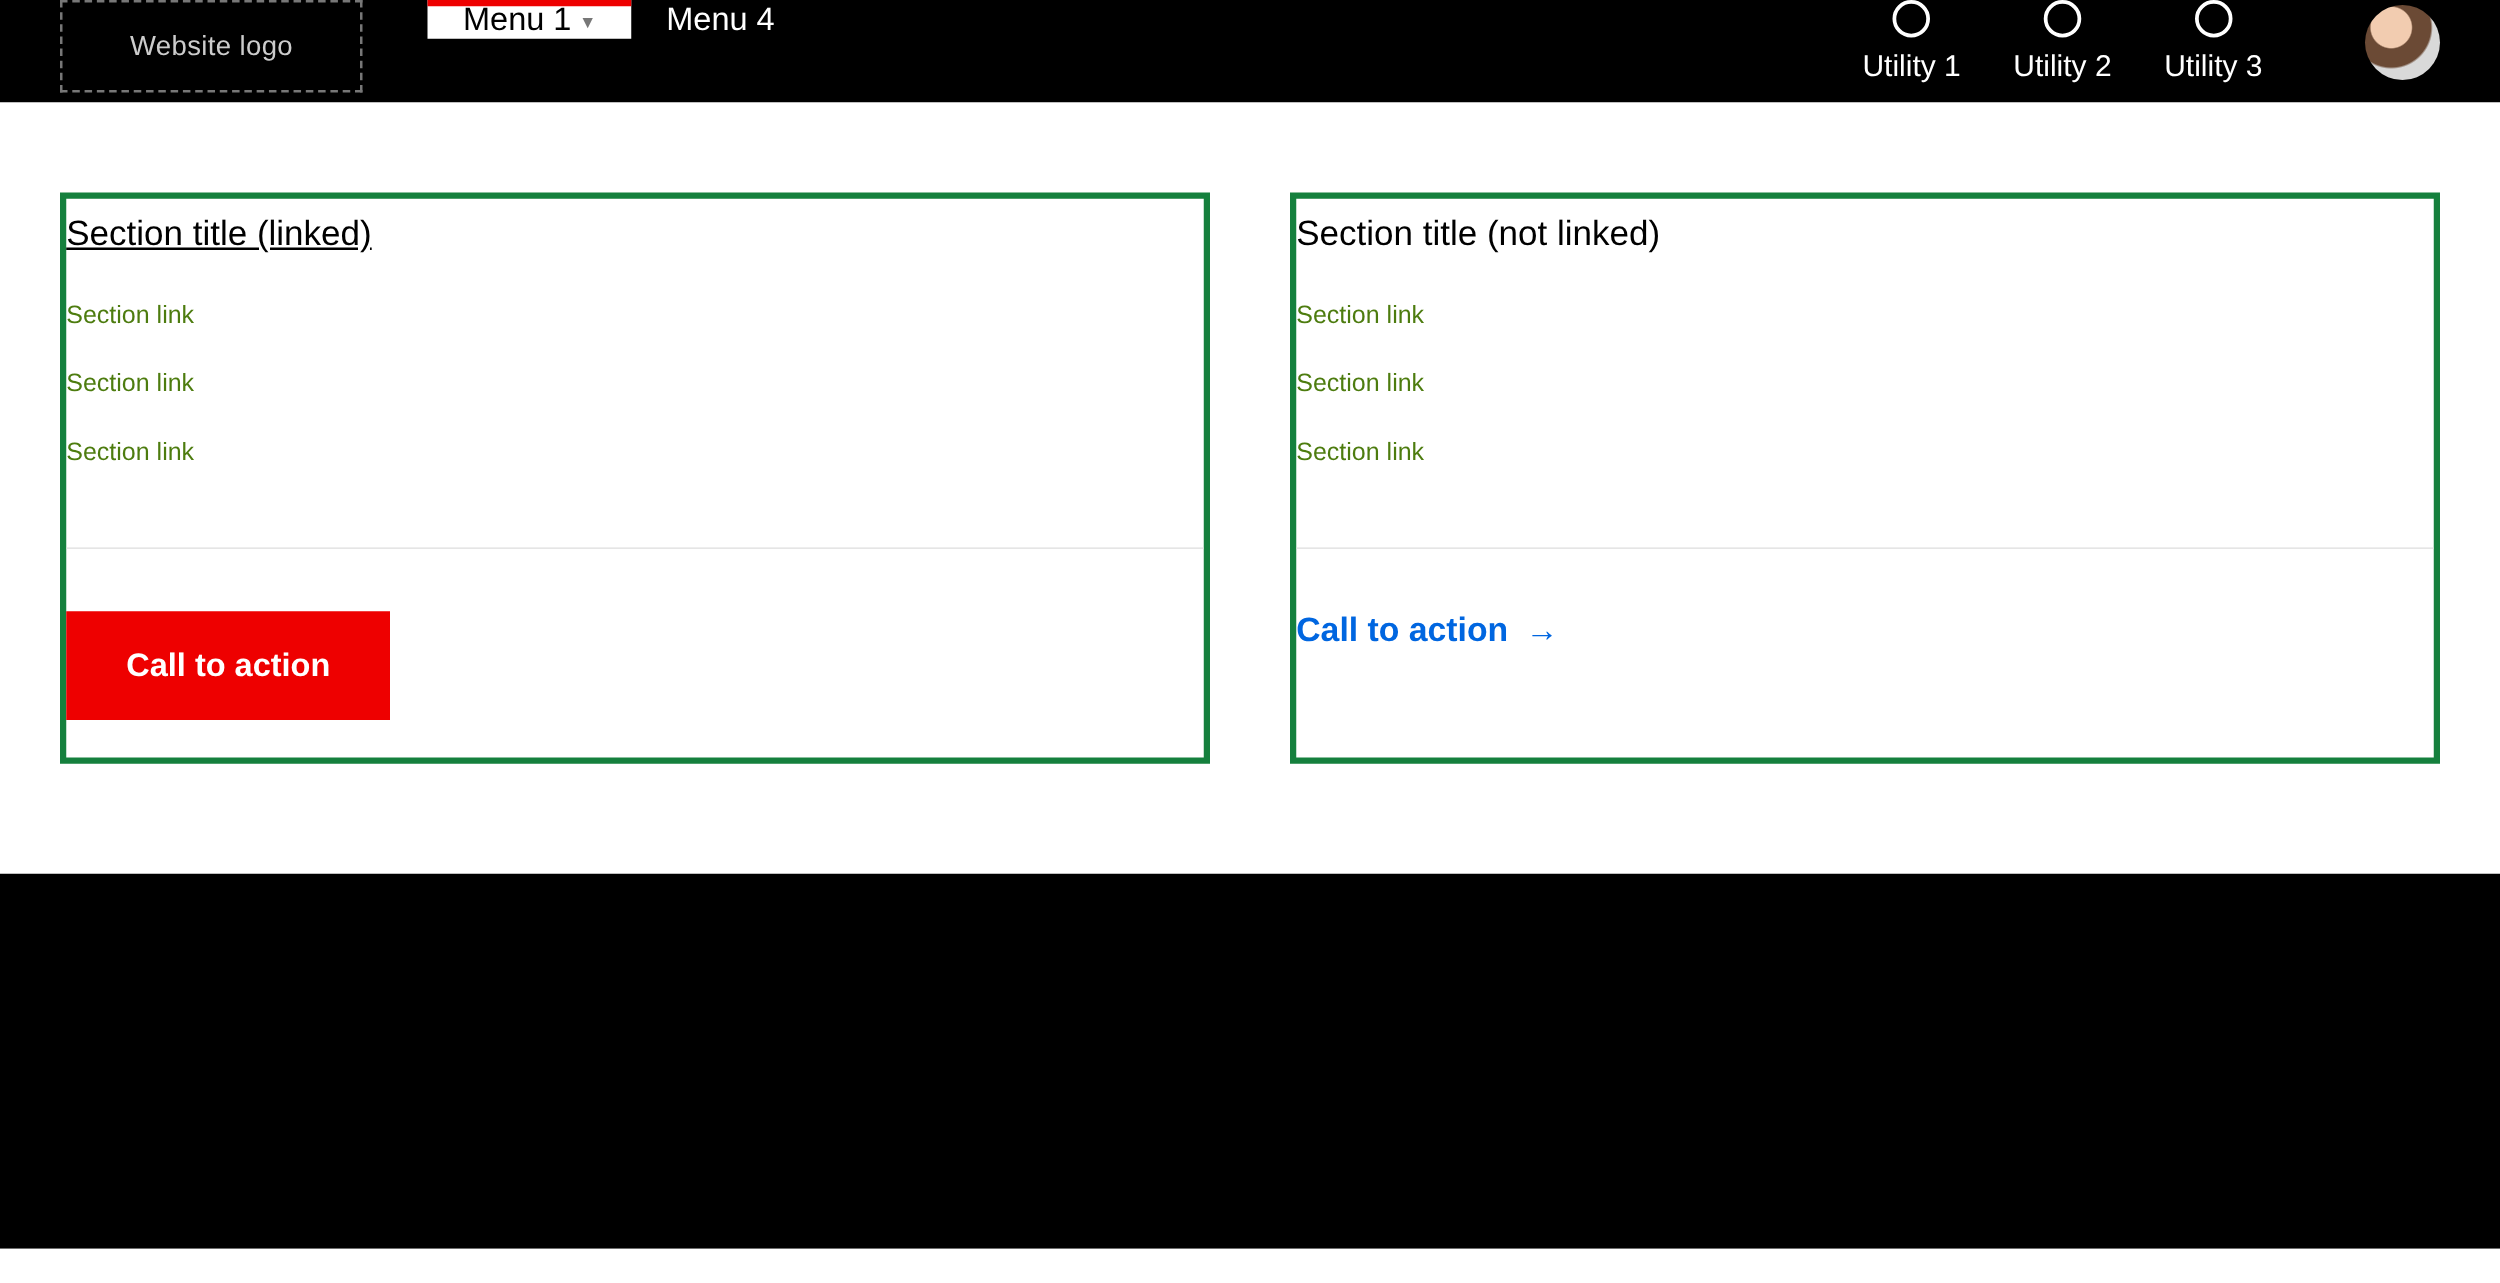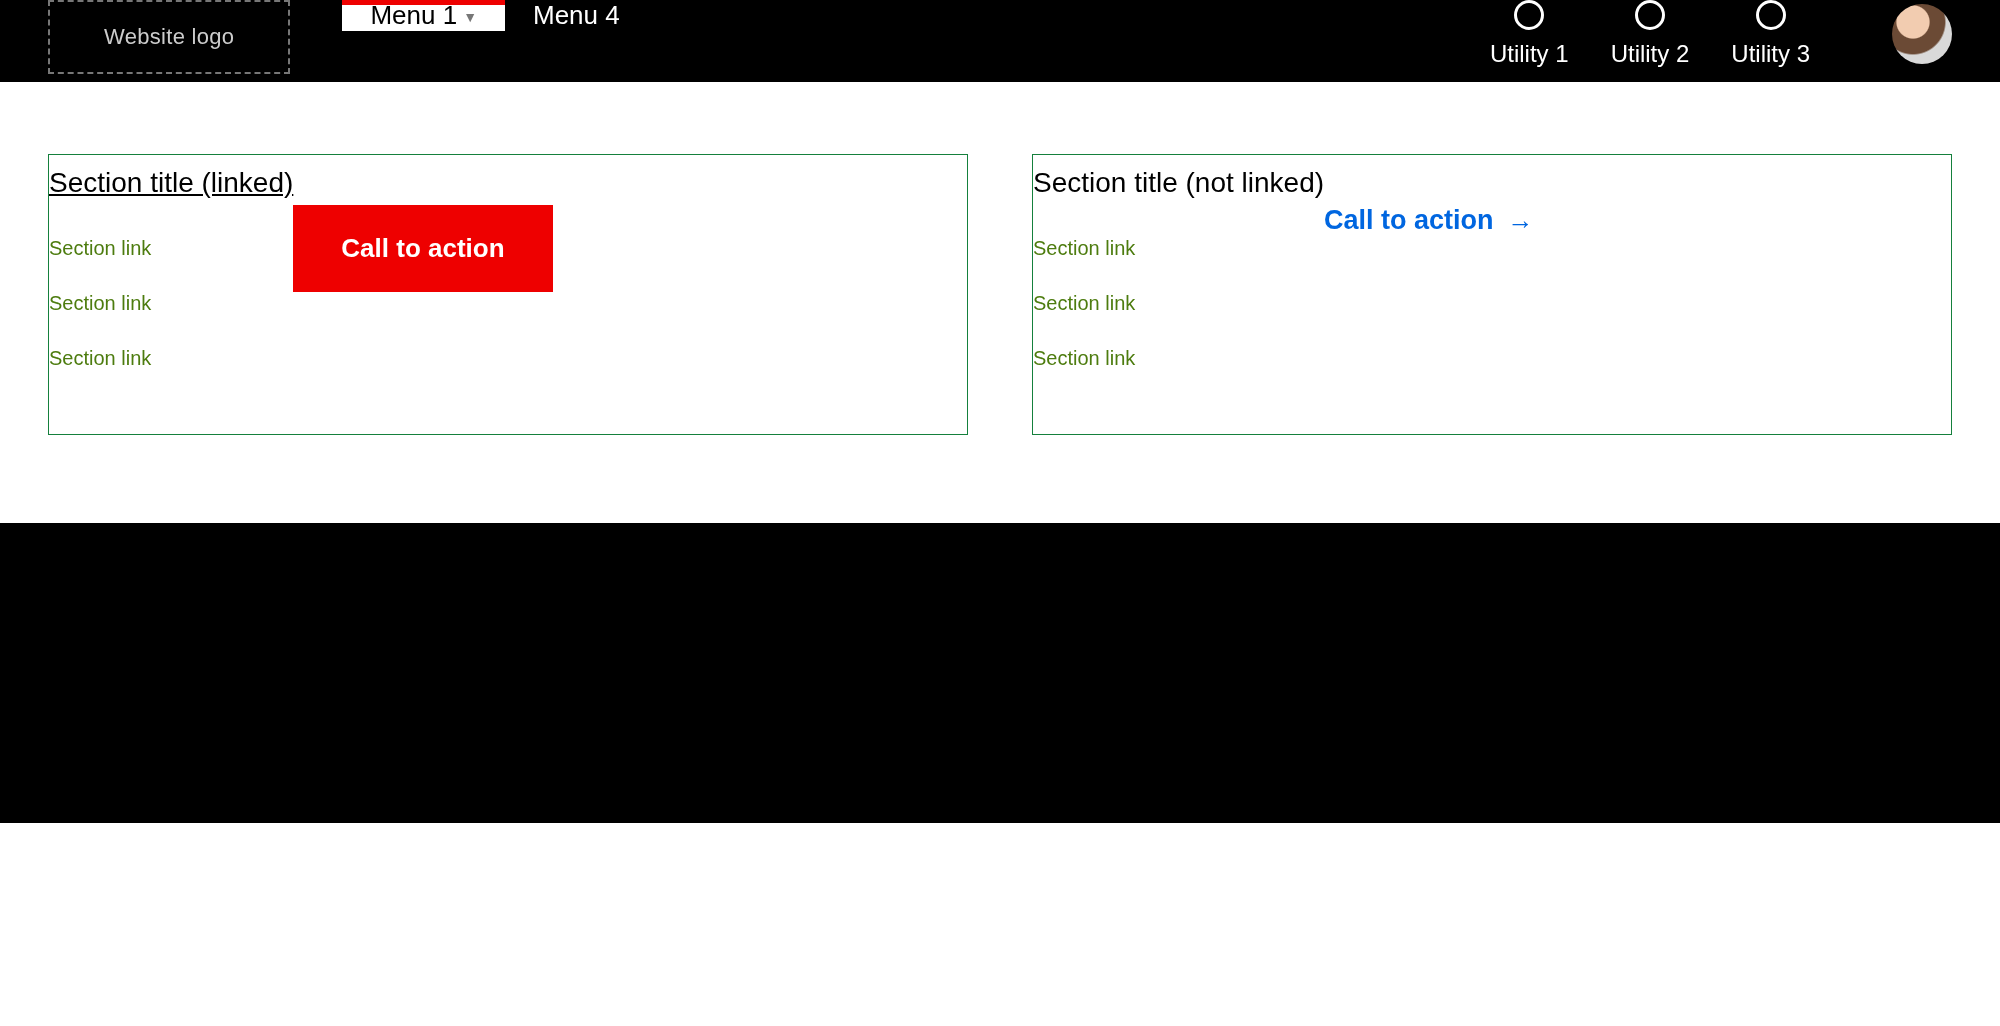--- a/index.html
+++ b/index.html
@@ -14,21 +14,21 @@
     .nav-item.active { background: #fff; color: #000; }
     .nav-item.active::before { content: ""; position: absolute; top: 0; left: 0; right: 0; height: 5px; background: #e00; }
     .nav-item .chev { font-size: 14px; color: #777; margin-top: 2px; }
     .spacer { flex: 1; }
     .utilities { display: flex; align-items: center; gap: 42px; }
     .util { display: flex; flex-direction: column; align-items: center; gap: 10px; color: #fff; font-size: 24px; cursor: pointer; }
     .util-ring { width: 30px; height: 30px; border: 3px solid #fff; border-radius: 50%; }
     .avatar { width: 60px; height: 60px; border-radius: 50%; margin-left: 40px; background: radial-gradient(circle at 35% 30%, #f2ccb0 0 28%, #6b4a35 30% 55%, #d9d9d9 58% 100%); cursor: pointer; }
 
     .content { background: #fff; padding: 72px 48px 88px 48px; display: flex; gap: 64px; }
-    .panel { flex: 1; border: 1px solid #15803d; display: flex; flex-direction: row; }
+    .panel { flex: 1; border: 5px solid #15803d; display: flex; flex-direction: column; }
     .panel-top { padding: 12px 0 48px 0; }
     .panel-top .title { font-size: 28px; color: #000; padding: 0 0 22px 0; }
     .panel-top .title.linked { text-decoration: underline; cursor: pointer; }
     .panel-top .link { display: block; color: #4d7c0f; font-size: 20px; padding: 16px 0; cursor: pointer; }
     .panel-divider { height: 1px; background: #ddd; }
     .panel-cta { padding: 50px 0 30px 0; }
     .cta-btn { background: #e00; color: #fff; font-weight: 700; font-size: 26px; padding: 28px 48px; display: inline-block; cursor: pointer; border: none; }
     .cta-link { color: #0066e0; font-weight: 700; font-size: 27px; display: inline-flex; align-items: center; gap: 14px; cursor: pointer; }
     .cta-link .arrow { font-size: 26px; }
 

